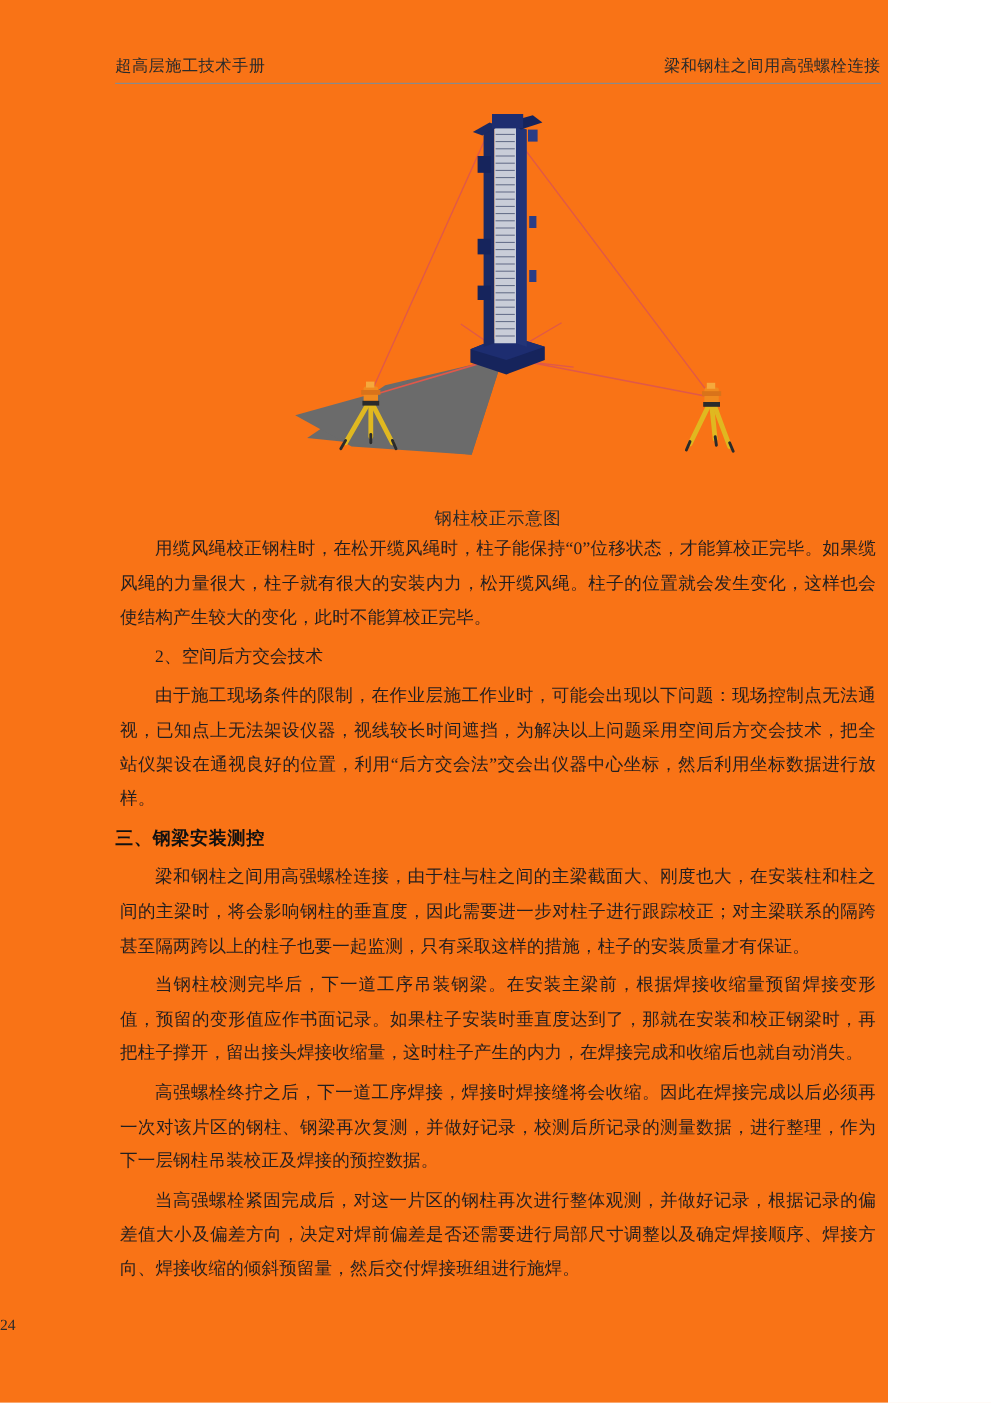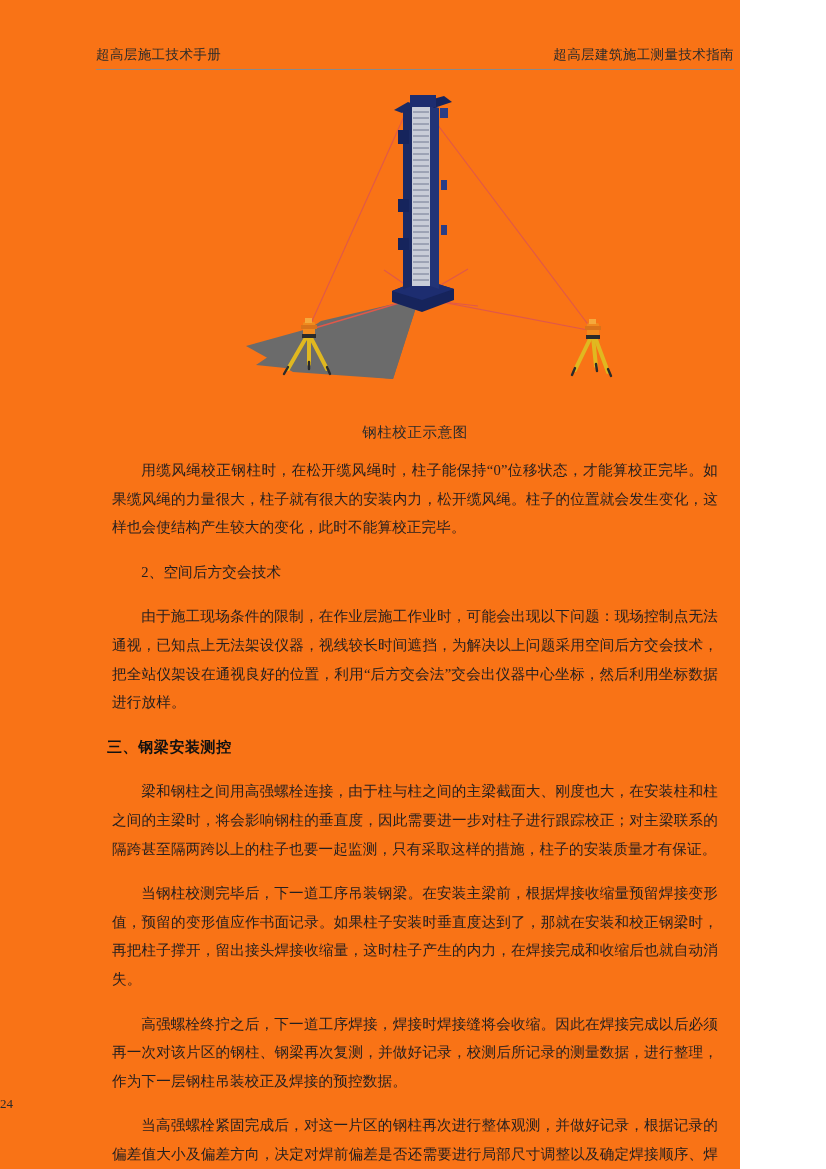--- a/index.html
+++ b/index.html
@@ -68,31 +68,31 @@
   }
 
   
   .body {
     position: absolute;
     left: 96px;
     top: 440px;
     width: 638px;
   }
   p.para {
-    margin: 16px;
+    margin: 4px;
     font-size: 14.6px;
     line-height: 28.6px;
     text-align: justify;
     text-justify: inter-ideograph;
     text-indent: 2em;
     letter-spacing: 0.15px;
     color: #231f20;
   }
   p.heading {
-    margin: 11px;
+    margin: 0;
     font-size: 15px;
     line-height: 28.6px;
     font-weight: bold;
     text-indent: 0;
     letter-spacing: 0.6px;
     color: #111111;
   }
 
   
   .page-number {
@@ -104,21 +104,21 @@
     color: #2b2b2b;
   }
 </style>
 </head>
 <body>
 
 <div class="page">
 
   <div class="header">
     <span class="header-left">超高层施工技术手册</span>
-    <span class="header-right">超高层建筑施工测量技术指南</span>
+    <span class="header-right">梁和钢柱之间用高强螺栓连接</span>
   </div>
   <div class="header-rule"></div>
 
   <div class="figure">
     <svg width="638" height="322" viewBox="0 0 638 322">
 
       <polygon points="323,212 297,293 160,279 225,235" fill="#6b6b6b"></polygon>
       <polygon points="323,212 297,293 197,286 150,260" fill="#6b6b6b"></polygon>
 
       <g stroke="#e0584a" fill="none">

